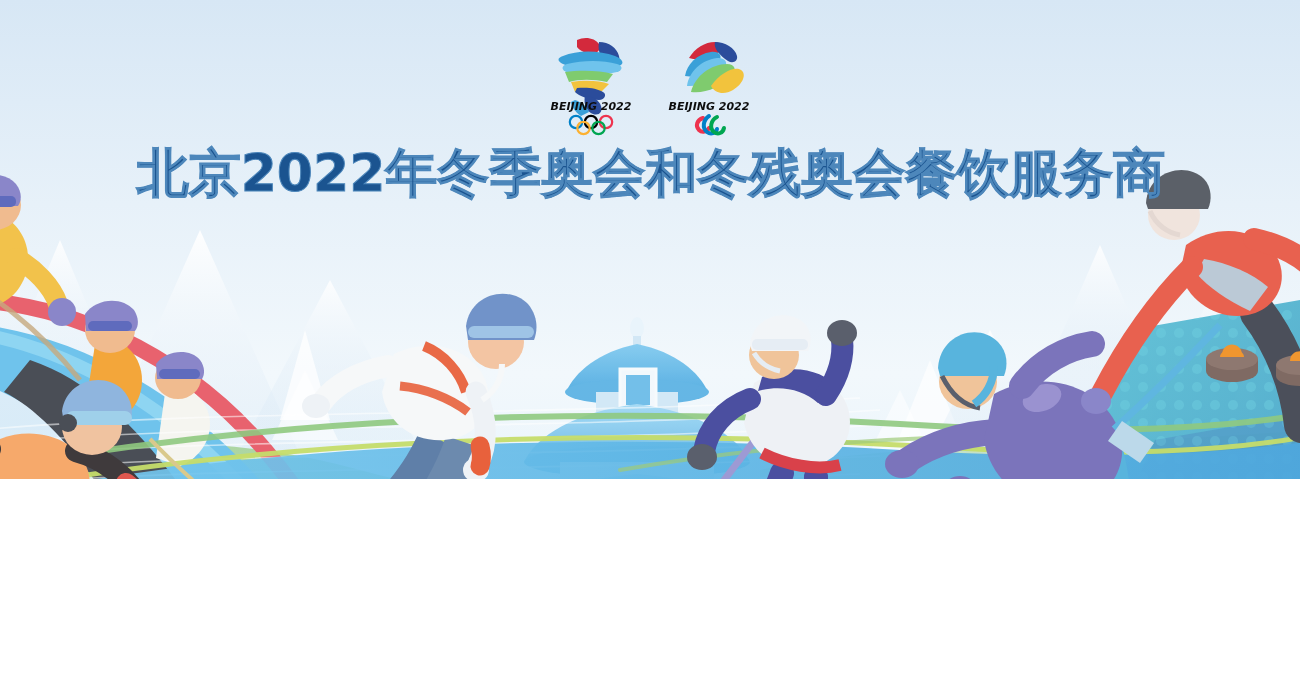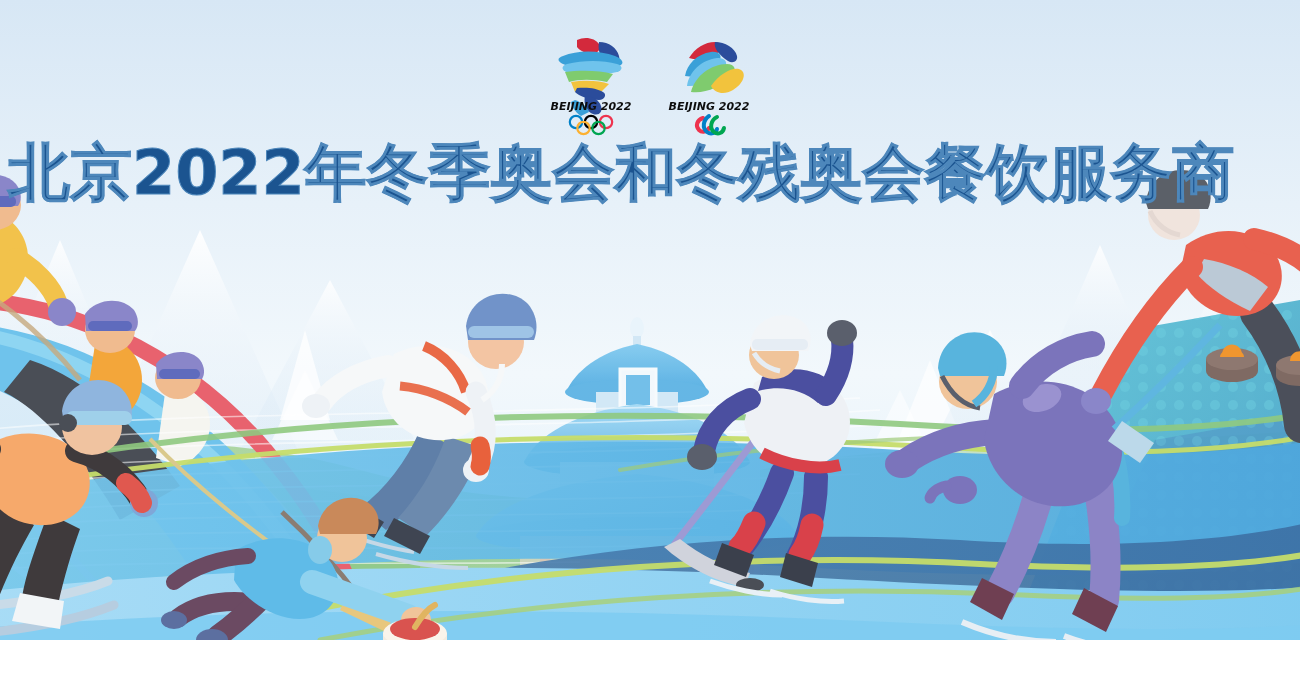--- a/index.html
+++ b/index.html
@@ -1,41 +1,41 @@
 <!DOCTYPE html>
 <html><head>
 <meta charset="utf-8">
 <style>
   html,body{margin:0;padding:0;background:#ffffff;}
   body{font-family:"Liberation Sans","DejaVu Sans",sans-serif;}
 
   #banner{
     position:relative;
-    width:1300px;height:640px;
+    width:1300px;height:479px;
     overflow:hidden;
     background:linear-gradient(180deg,#dbe9f6 0%,#e6f0f9 25%,#eef5fb 45%,#f3f8fc 60%,#eaf4fb 75%,#d9edfa 100%);
   }
   .layer{position:absolute;inset:0;}
   .layer svg{display:block;width:1300px;height:680px;}
 
   
   #emblems{
     position:absolute;left:0;right:0;top:30px;
     display:flex;justify-content:center;align-items:flex-start;gap:18px;
     z-index:40;
   }
   .emblem{width:100px;height:112px;position:relative;}
   .emblem svg{display:block;width:100px;height:112px;}
 
   
   #title{
-    position:absolute;left:8px;right:0;top:144px;
-    text-align:left;
+    position:absolute;left:2px;right:0;top:144px;
+    text-align:center;
     z-index:45;
-    font-size:62px;
+    font-size:52px;
     line-height:58px;
     font-weight:bold;
     letter-spacing:0px;
     color:#1b5490;
     -webkit-text-stroke:1px #4d87bb;
     white-space:nowrap;
     font-family:"DejaVu Sans","Liberation Sans",sans-serif;
   }
 </style>
 </head>

